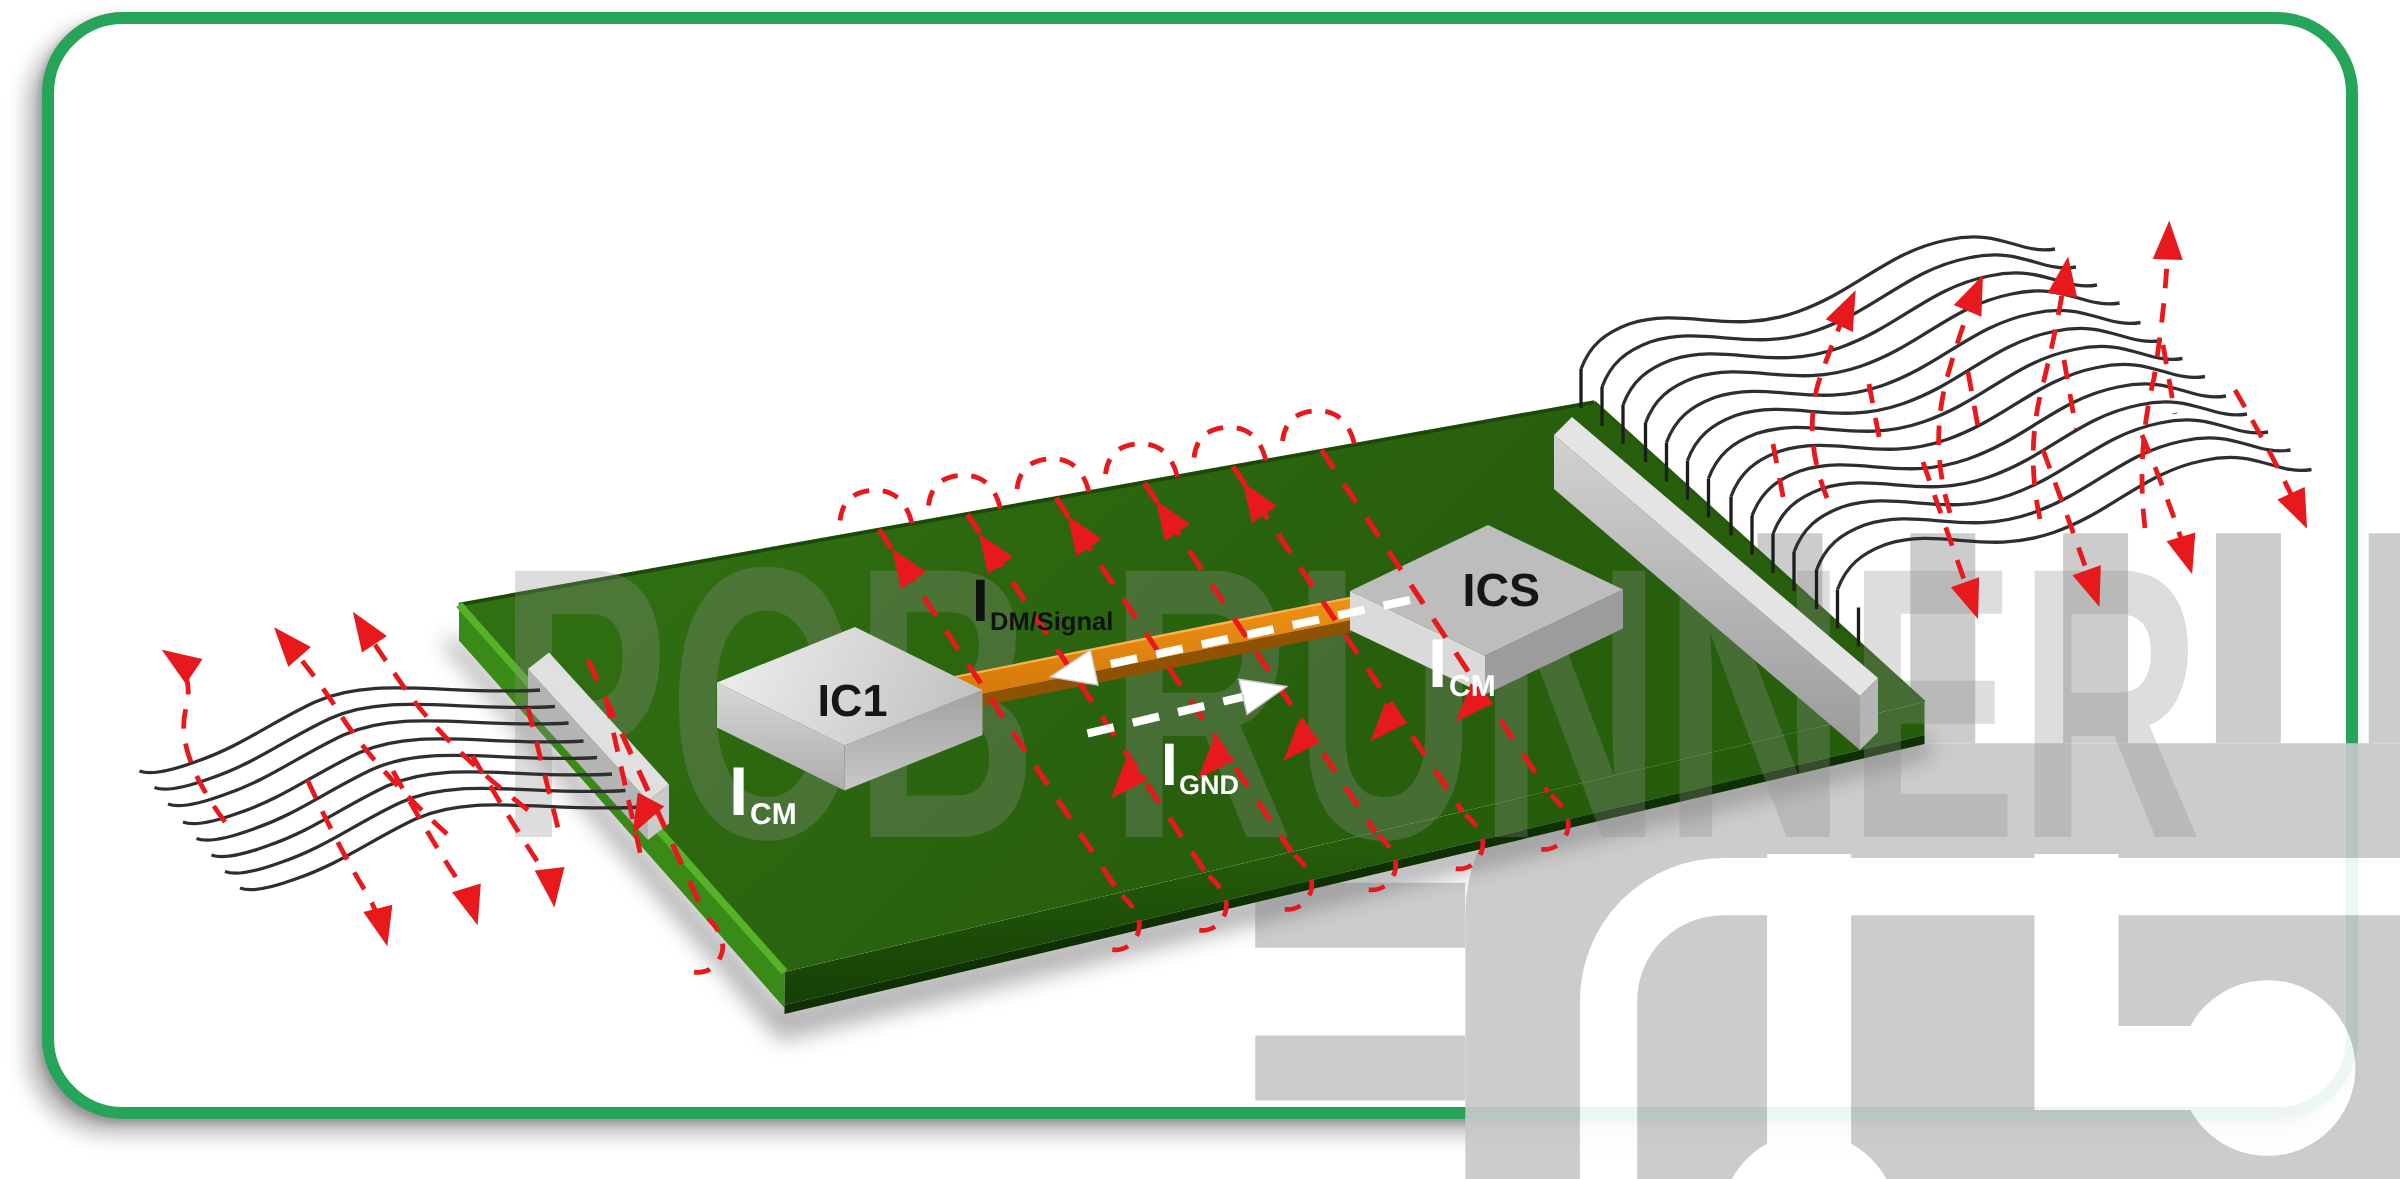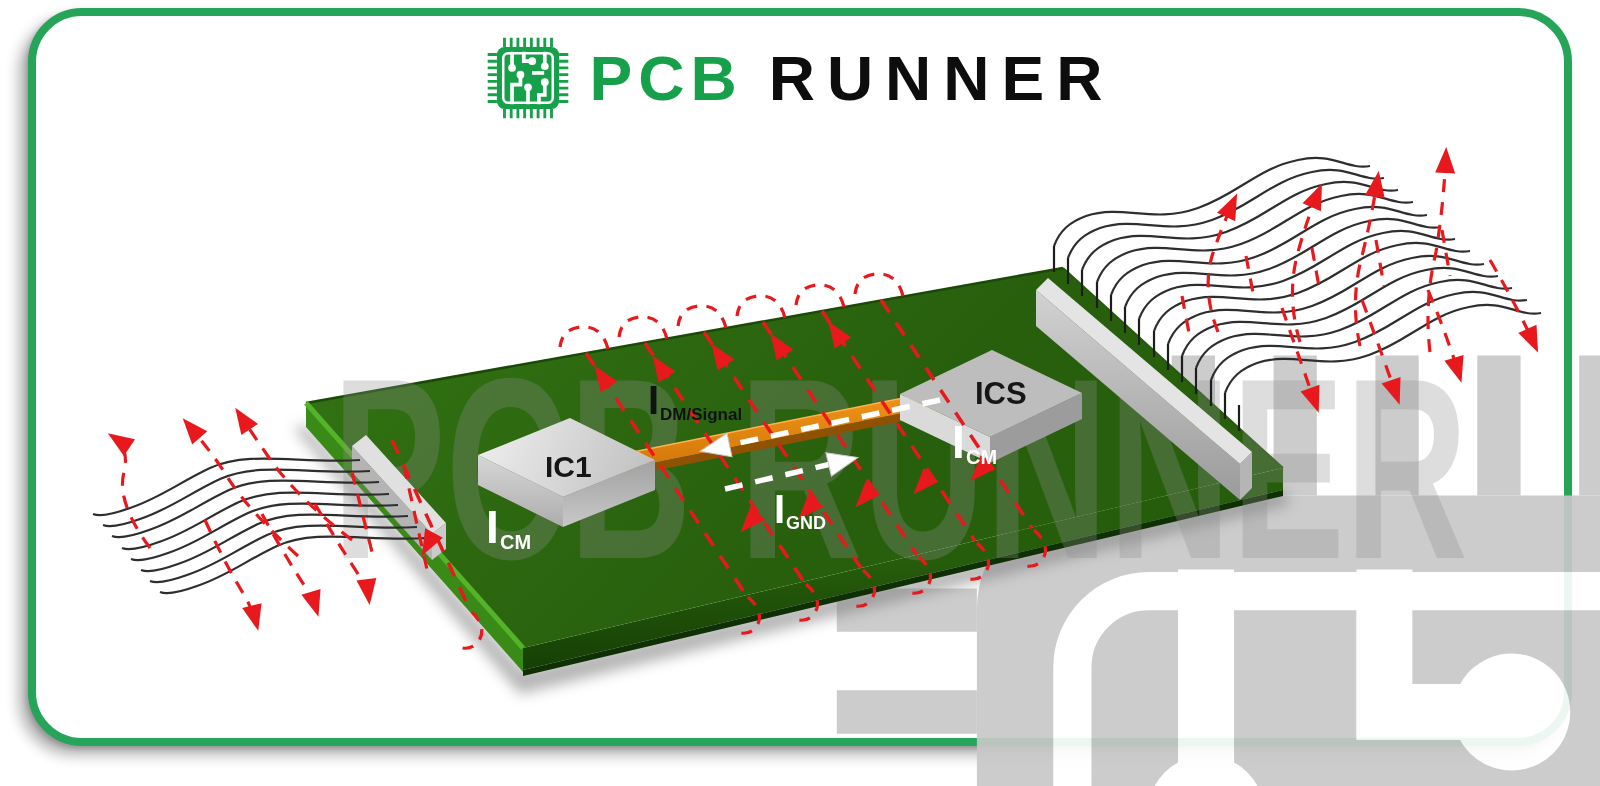--- a/index.html
+++ b/index.html
@@ -255,20 +255,13 @@
       <text x="966" y="464" font-size="20" fill="#ffffff">CM</text>
 
       <text x="648" y="414" font-size="40" fill="#111111">I</text>
       <text x="660" y="420" font-size="17" fill="#111111">DM/Signal</text>
 
       <text x="774" y="523" font-size="40" fill="#ffffff">I</text>
       <text x="786" y="529" font-size="18" fill="#ffffff">GND</text>
     </g>
   </svg>
 
-  <div class="brand">
-    <svg class="logo-chip" viewBox="0 0 100 100">
-      <use href="#chipIcon"></use>
-    </svg>
-    <span class="txt green">PCB</span>
-    <span class="txt black">RUNNER</span>
-  </div>
 </div>
 
 </body></html>

